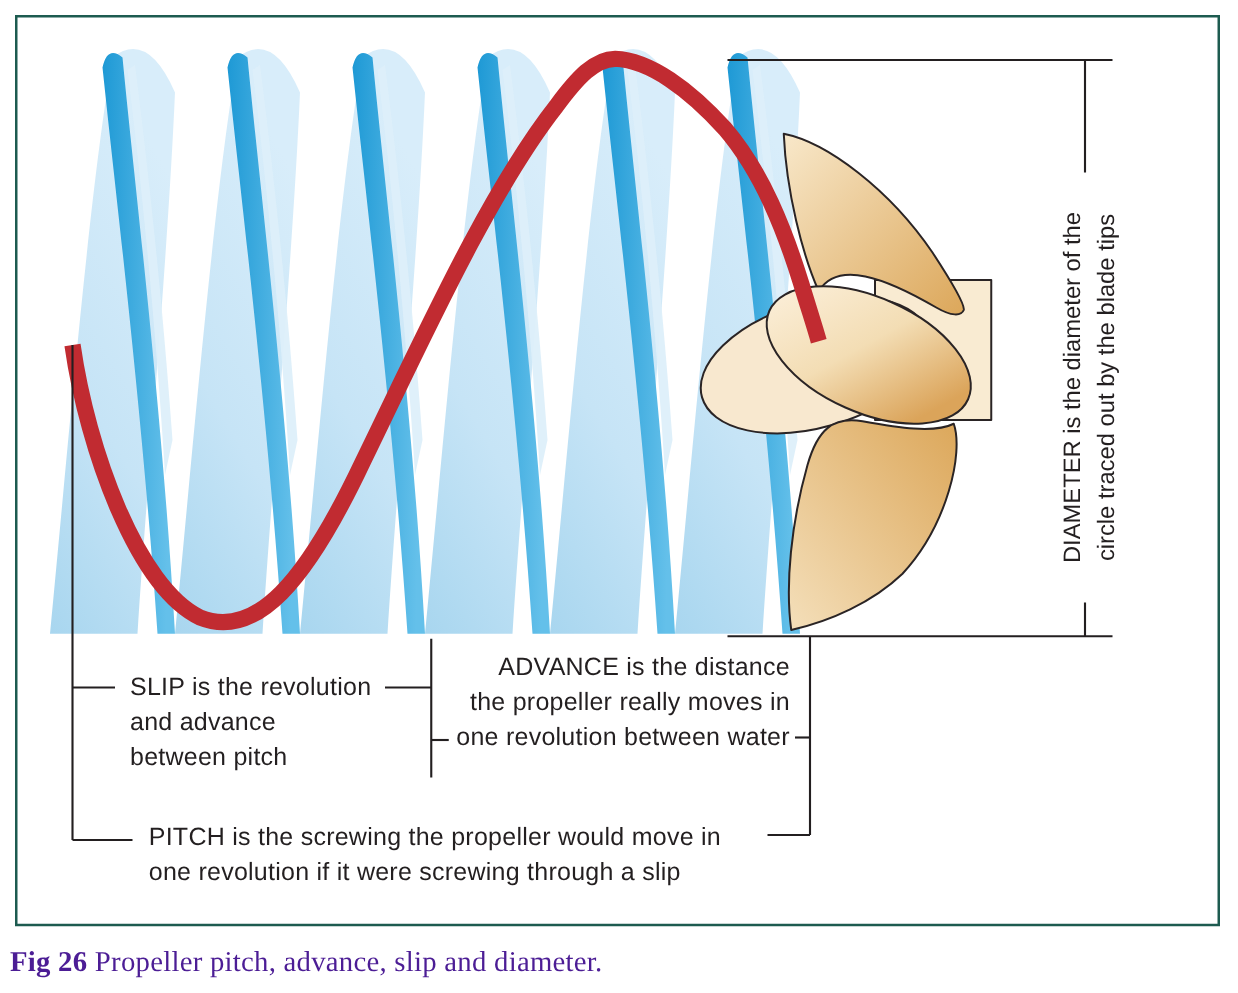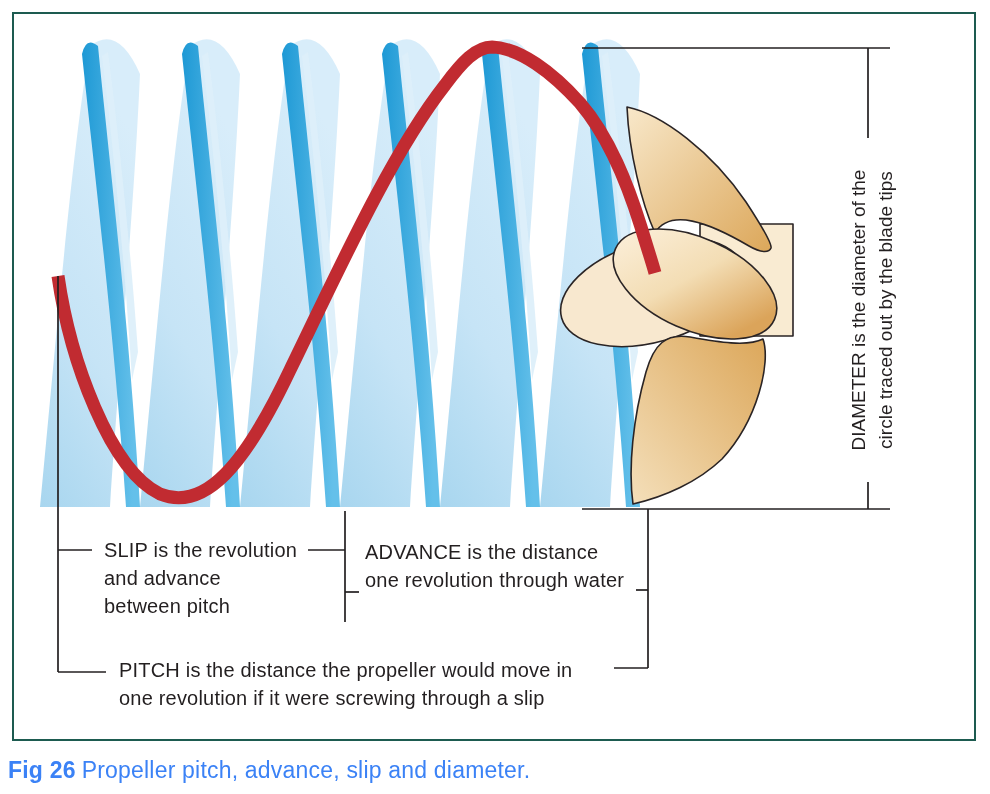--- a/index.html
+++ b/index.html
@@ -5,22 +5,22 @@
   html,body{margin:0;padding:0;background:#ffffff;width:990px;height:794px;overflow:hidden;}
   #stage{position:relative;width:990px;height:794px;font-family:"Liberation Sans",sans-serif;}
   .figure-border{position:absolute;left:12px;top:12px;width:964px;height:729px;border:2.5px solid #1d5b50;box-sizing:border-box;background:#ffffff;}
   svg.art{position:absolute;left:0;top:0;}
   .diag-label{position:absolute;color:#231f20;font-size:20px;line-height:28px;letter-spacing:0.2px;}
   .diag-label div{white-space:nowrap;}
   .diam-label{position:absolute;left:702px;top:283px;width:340px;height:54px;
       transform:rotate(-90deg);transform-origin:50% 50%;
       color:#231f20;font-size:19px;line-height:27px;text-align:center;}
   .diam-label div{white-space:nowrap;}
-  .caption{position:absolute;left:8px;top:757px;font-family:Liberation Sans, sans-serif;
-      font-size:23px;color:#3b82f6;letter-spacing:0.2px;}
+  .caption{position:absolute;left:8px;top:757px;font-family:Liberation Serif, serif;
+      font-size:23px;color:#4c1d95;letter-spacing:0.2px;}
   .caption .fig-num{font-weight:700;margin-right:6px;}
 </style>
 </head>
 <body>
 
 <div id="stage">
 
   <div class="figure-border"></div>
 
   <svg class="art" width="990" height="794" viewBox="0 0 990 794">
@@ -105,27 +105,28 @@
       </g>
     </g>
   </svg>
 
   <div class="diag-label" style="left:104px;top:536px;">
     <div>SLIP is the revolution</div>
     <div>and advance</div>
     <div>between pitch</div>
   </div>
 
-  <div class="diag-label" style="left:365px;top:538px;">
+  <div class="diag-label" style="left:365px;top:520px;text-align:right;">
     <div>ADVANCE is the distance</div>
-    <div>one revolution through water</div>
+    <div>the propeller really moves in</div>
+    <div>one revolution between water</div>
   </div>
 
   <div class="diag-label" style="left:119px;top:656px;">
-    <div>PITCH is the distance the propeller would move in</div>
+    <div>PITCH is the screwing the propeller would move in</div>
     <div>one revolution if it were screwing through a slip</div>
   </div>
 
   <div class="diam-label">
     <div>DIAMETER is the diameter of the</div>
     <div>circle traced out by the blade tips</div>
   </div>
 
   <div class="caption">
     <span class="fig-num">Fig 26</span><span>Propeller pitch, advance, slip and diameter.</span>

